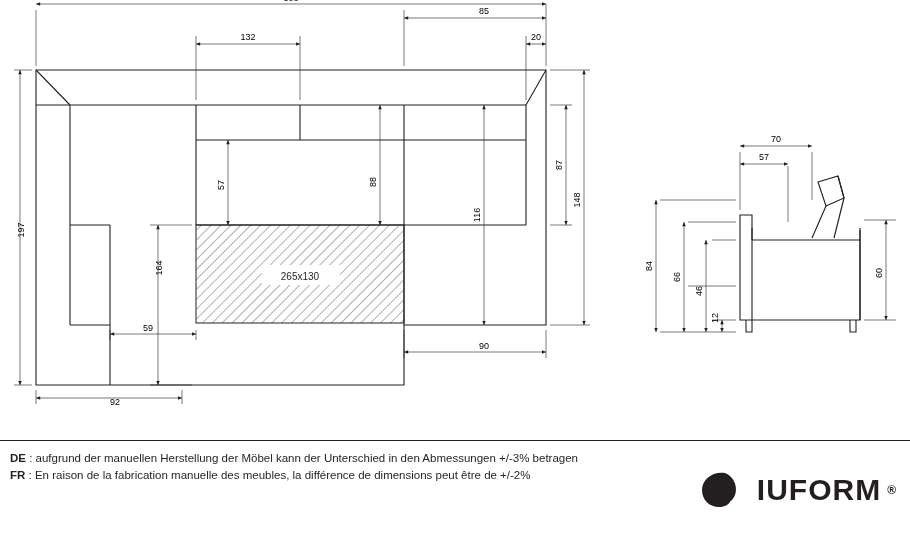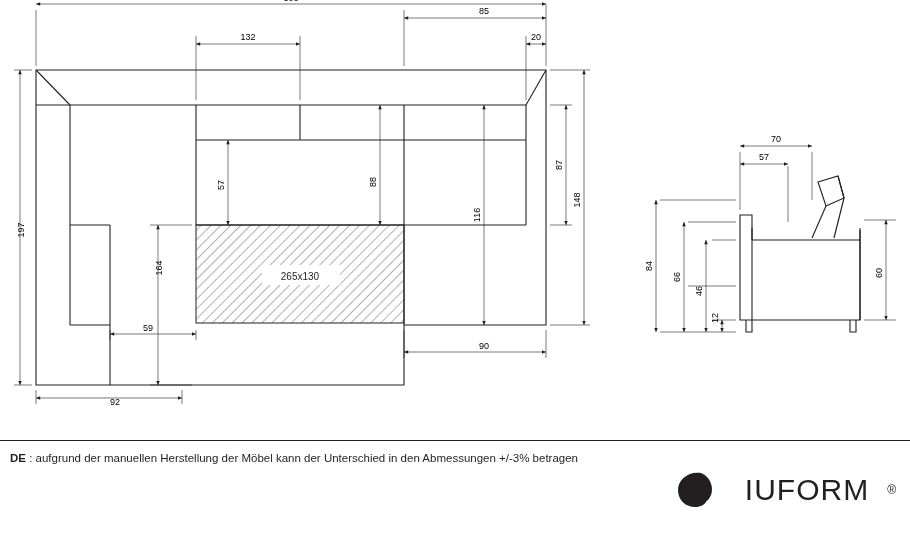--- a/index.html
+++ b/index.html
@@ -11,21 +11,21 @@
   #sheet{position:absolute;left:0;top:0;width:910px;height:540px;}
   svg{display:block;}
   .notes{
     position:absolute;left:10px;top:450px;width:640px;
     font-size:11.5px;line-height:16.5px;color:#231f20;
   }
   .notes .row{white-space:nowrap;}
   .notes b{font-weight:bold;}
   .logo{
     position:absolute;right:14px;top:470px;
-    display:flex;align-items:center;gap:18px;
+    display:flex;align-items:center;gap:6px;font-weight:bold;
   }
   .logo .word{
     font-size:30px;letter-spacing:1px;color:#231f20;
     font-family:"Liberation Sans", sans-serif;
   }
   .logo .reg{font-size:12px;vertical-align:super;}
   .divider{position:absolute;left:0;top:440px;width:910px;height:1px;background:#231f20;}
 </style>
 </head>
 <body>
@@ -180,20 +180,24 @@
 </svg>
 </div>
 
 <div class="divider"></div>
 
 <div class="notes">
   <div class="row">
     <b>DE</b> :
     <span>aufgrund der manuellen Herstellung der Möbel kann der Unterschied in den Abmessungen +/-3% betragen</span>
   </div>
+  <div class="row">
+    <b>FR</b> :
+    <span>En raison de la fabrication manuelle des meubles, la différence de dimensions peut être de +/-2%</span>
+  </div>
 </div>
 
 <div class="logo">
   <svg width="52" height="40" viewBox="0 0 52 40">
     <path d="M26,3 C14,1 3,9 3,20 C3,31 12,38 22,37 C31,36 34,29 31,24 C28,19 20,22 21,28 C22,33 29,34 33,30 C40,23 38,8 26,3 Z" fill="#231f20"></path>
   </svg>
   <span class="word">IUFORM</span>
   <span class="reg">®</span>
 </div>
 

